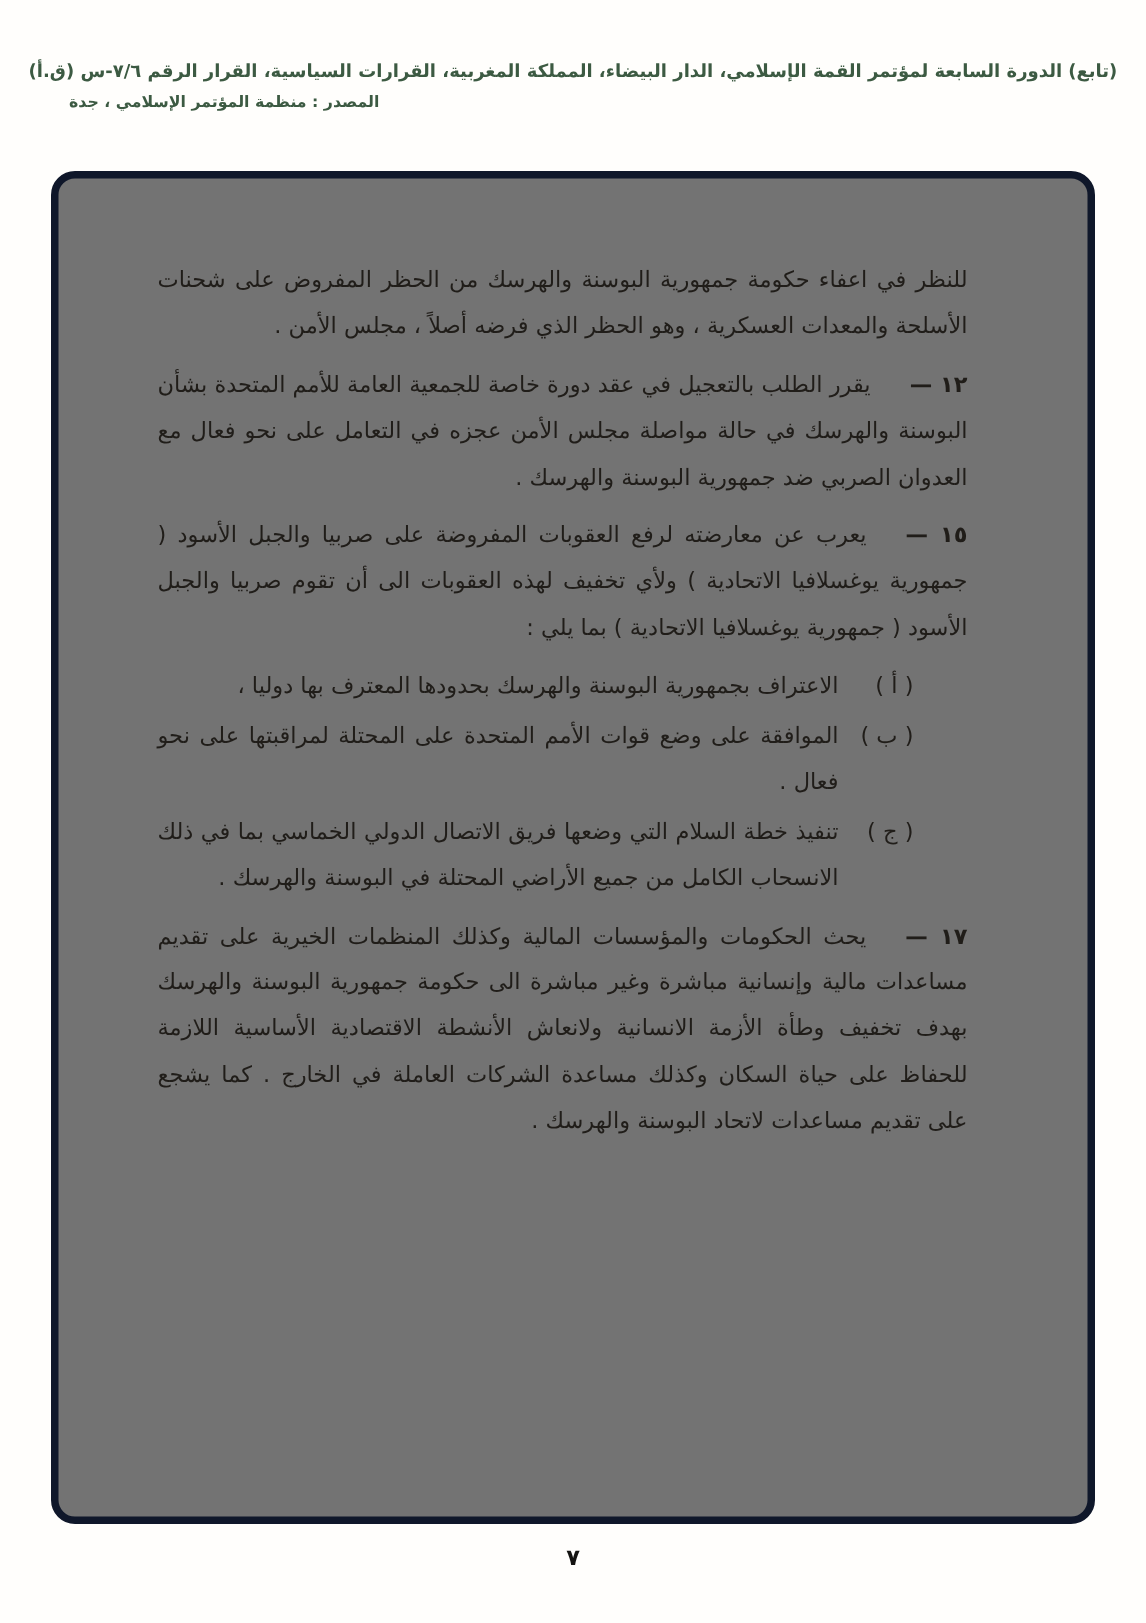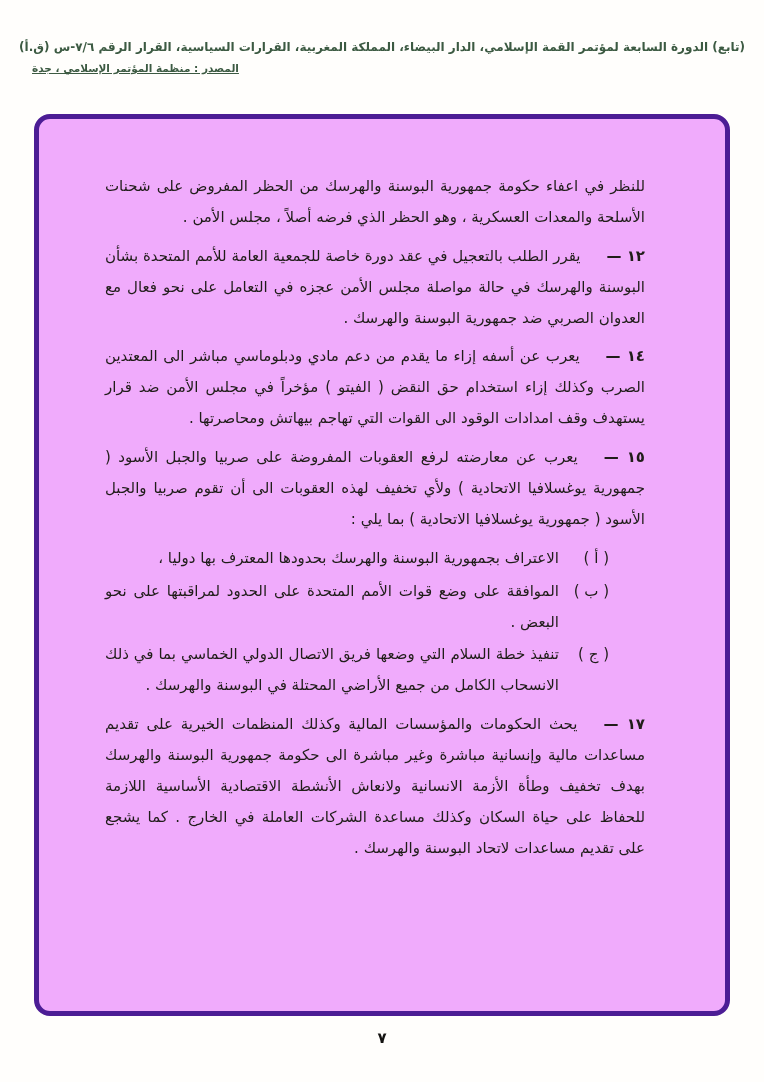--- a/index.html
+++ b/index.html
@@ -21,35 +21,34 @@
     text-align: center;
     white-space: nowrap;
     font-size: 12px;
     font-weight: bold;
     color: #3c5a42;
     letter-spacing: 0.2px;
   }
   .hdr2 {
     direction: rtl;
     text-align: left;
-    padding-left: 32px;
+    padding-left: 46px;
     margin-top: 8px;
     font-size: 10.5px;
     font-weight: bold;
     color: #3c5a42;
-    text-decoration: underline;
   }
   
   .frame {
     width: 696px; height: 902px;
     margin: 40px auto 0;
-    border: 5px solid #4c1d95;
+    border: 5px solid #0f172a;
     border-radius: 16px;
     overflow: hidden;
-    background: #f0abfc;
+    background: #737373;
   }
   
   .docbody {
     direction: rtl;
     padding: 52px 80px 0 66px;
     color: #201d19;
     font-size: 15px;
     line-height: 2.06;
     text-align: justify;
   }
@@ -87,32 +86,31 @@
   </header>
 
   <div class="frame">
     <section class="docbody">
 
       <p class="para">للنظر في اعفاء حكومة جمهورية البوسنة والهرسك من الحظر المفروض على شحنات الأسلحة والمعدات العسكرية ، وهو الحظر الذي فرضه أصلاً ، مجلس الأمن .</p>
 
       <p class="para"><span class="num">١٢ —</span><span class="txt">يقرر الطلب بالتعجيل في عقد دورة خاصة للجمعية العامة للأمم المتحدة بشأن البوسنة والهرسك في حالة مواصلة مجلس الأمن عجزه في التعامل على نحو فعال مع العدوان الصربي ضد جمهورية البوسنة والهرسك .</span></p>
 
 
-      <p class="para"><span class="num">١٤ —</span><span class="txt">يعرب عن أسفه إزاء ما يقدم من دعم مادي ودبلوماسي مباشر الى المعتدين الصرب وكذلك إزاء استخدام حق النقض ( الفيتو ) مؤخراً في مجلس الأمن ضد قرار يستهدف وقف امدادات الوقود الى القوات التي تهاجم بيهاتش ومحاصرتها .</span></p>
 
       <p class="para"><span class="num">١٥ —</span><span class="txt">يعرب عن معارضته لرفع العقوبات المفروضة على صربيا والجبل الأسود ( جمهورية يوغسلافيا الاتحادية ) ولأي تخفيف لهذه العقوبات الى أن تقوم صربيا والجبل الأسود ( جمهورية يوغسلافيا الاتحادية ) بما يلي :</span></p>
 
       <div class="subs">
         <div class="sub">
           <span class="sub-label">( أ )</span>
           <span class="sub-text">الاعتراف بجمهورية البوسنة والهرسك بحدودها المعترف بها دوليا ،</span>
         </div>
         <div class="sub">
           <span class="sub-label">( ب )</span>
-          <span class="sub-text">الموافقة على وضع قوات الأمم المتحدة على الحدود لمراقبتها على نحو البعض .</span>
+          <span class="sub-text">الموافقة على وضع قوات الأمم المتحدة على المحتلة لمراقبتها على نحو فعال .</span>
         </div>
         <div class="sub">
           <span class="sub-label">( ج )</span>
           <span class="sub-text">تنفيذ خطة السلام التي وضعها فريق الاتصال الدولي الخماسي بما في ذلك الانسحاب الكامل من جميع الأراضي المحتلة في البوسنة والهرسك .</span>
         </div>
       </div>
 
 
       <p class="para"><span class="num">١٧ —</span><span class="txt">يحث الحكومات والمؤسسات المالية وكذلك المنظمات الخيرية على تقديم مساعدات مالية وإنسانية مباشرة وغير مباشرة الى حكومة جمهورية البوسنة والهرسك بهدف تخفيف وطأة الأزمة الانسانية ولانعاش الأنشطة الاقتصادية الأساسية اللازمة للحفاظ على حياة السكان وكذلك مساعدة الشركات العاملة في الخارج . كما يشجع على تقديم مساعدات لاتحاد البوسنة والهرسك .</span></p>
 

